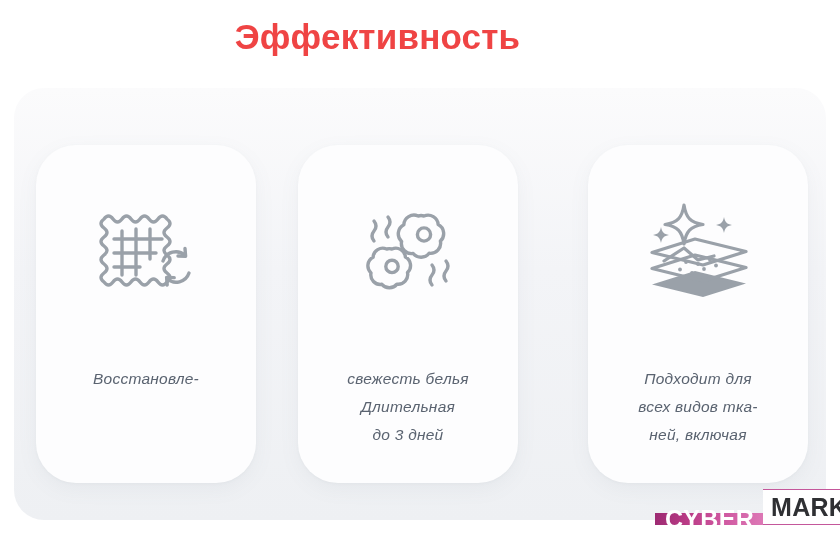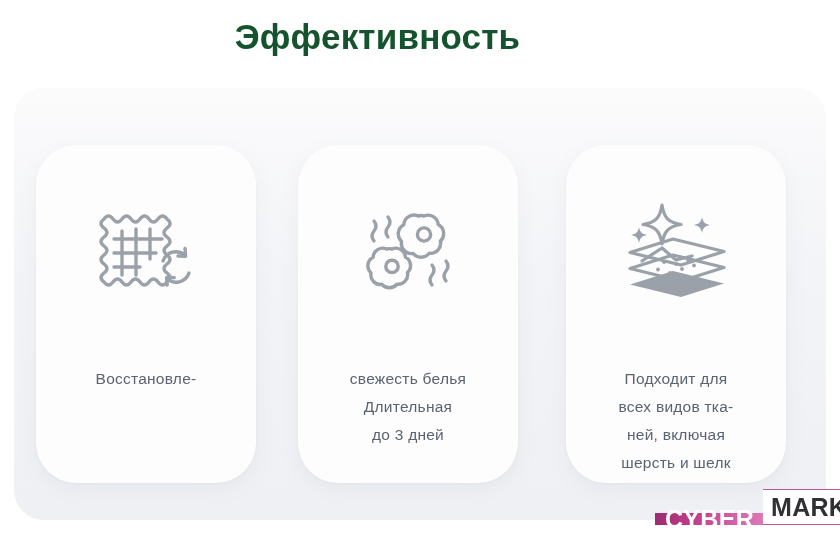--- a/index.html
+++ b/index.html
@@ -25,21 +25,21 @@
   
   .page-title {
     position: absolute;
     left: 0;
     top: 14px;
     width: 755px;
     text-align: center;
     font-size: 35px;
     font-weight: 700;
     letter-spacing: 0.2px;
-    color: #14532d;
+    color: #ef4444;
     line-height: 46px;
     white-space: nowrap;
   }
 
   
   .panel {
     position: absolute;
     left: 14px;
     top: 88px;
     width: 812px;
@@ -59,24 +59,25 @@
 
   .card {
     position: absolute;
     top: 57px;
     width: 220px;
     height: 338px;
     background: #fdfdfe;
     border-radius: 40px;
     box-shadow: 0 6px 20px rgba(120,128,145,0.07),
                 0 1px 3px rgba(120,128,145,0.05);
+    font-style: italic;
   }
   .card-1 { left: 22px; }
   .card-2 { left: 284px; }
-  .card-3 { left: 552px; }
+  .card-3 { left: 574px; }
 
   .card-icon {
     position: absolute;
     left: 0;
     top: 48px;
     width: 220px;
     height: 120px;
     display: flex;
     align-items: center;
     justify-content: center;
@@ -250,21 +251,20 @@
 
           <path d="M53 36 L104 48.5 L61 62 L10 49.5 Z"></path>
 
           <path d="M22 58 L42 45 L56 57 L72 53"></path>
         </svg>
       </div>
       <div class="card-text">
         <span class="ln">Подходит для</span>
         <span class="ln">всех видов тка-</span>
         <span class="ln">ней, включая</span>
-        <span class="ln">шерсть и шелк</span>
       </div>
     </div>
 
   </div>
 
   <div class="logo">
     <div class="logo-cyber">CYBER</div>
     <div class="logo-market-wrap">
       <span class="logo-market">MARKET</span>
 

